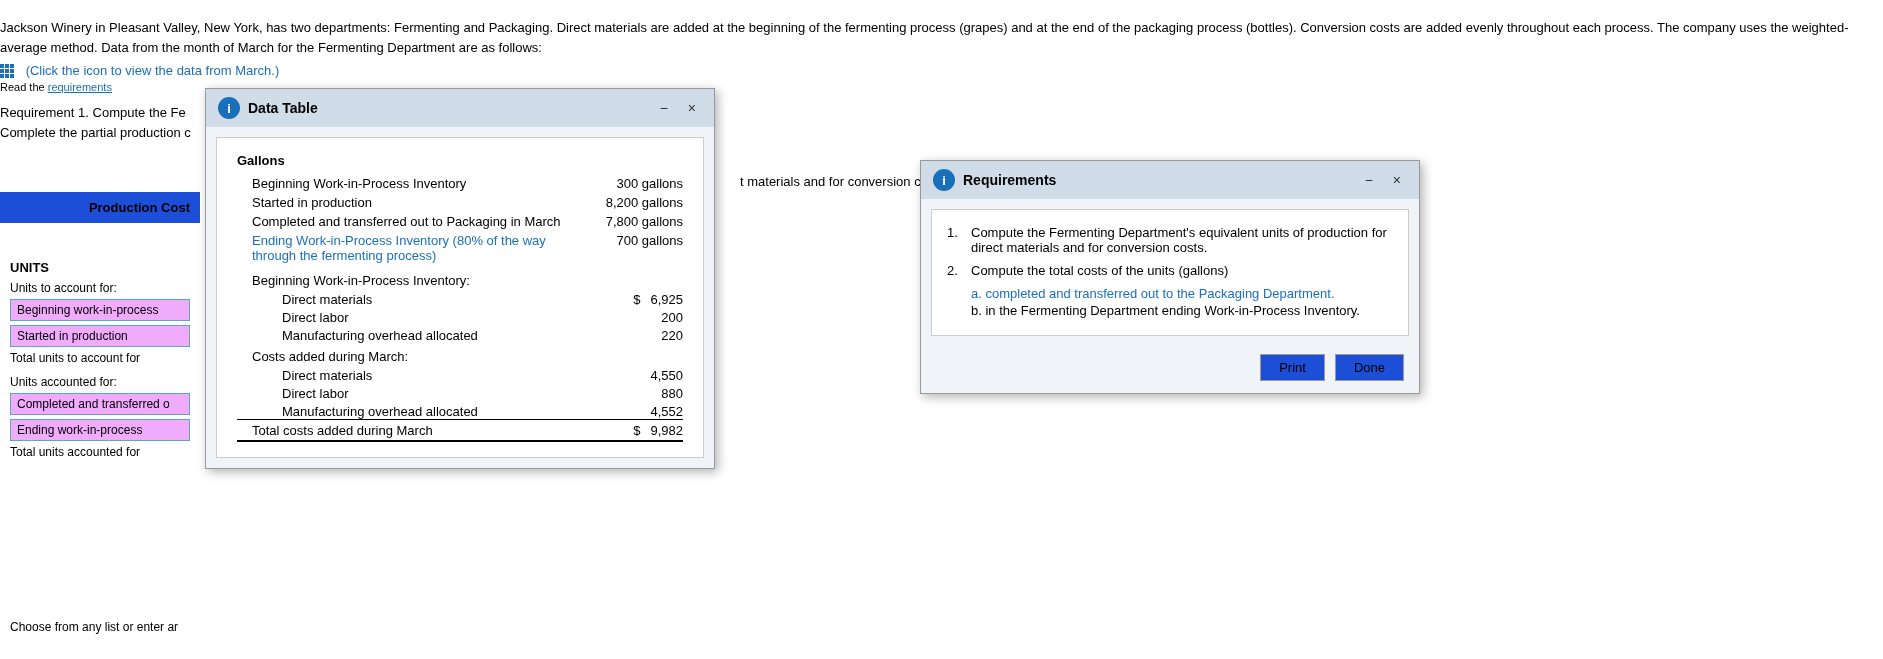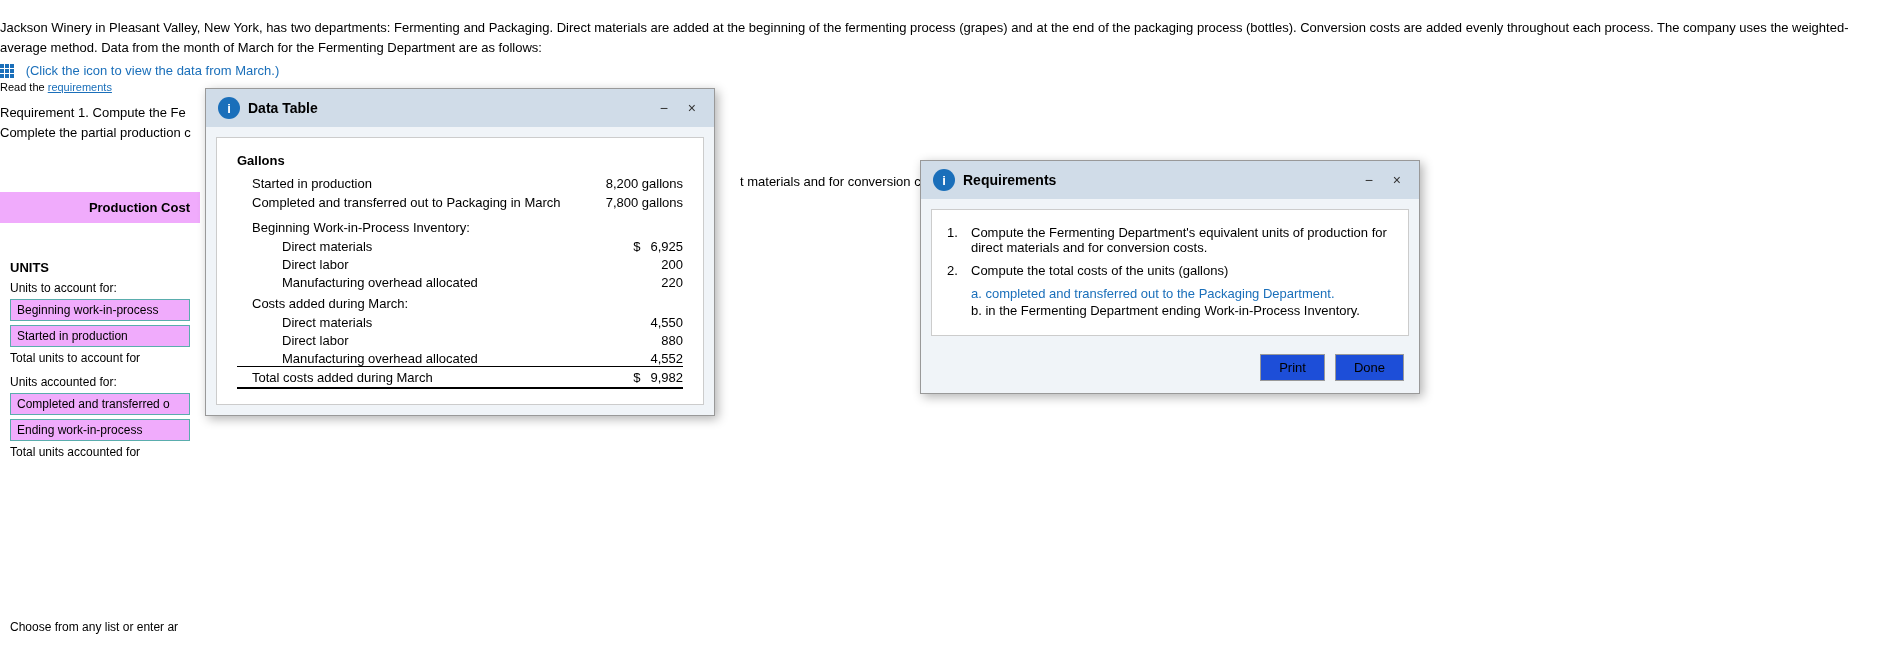--- a/index.html
+++ b/index.html
@@ -58,21 +58,21 @@
     }
 
     .bg-page .materials-label {
       position: absolute;
       top: 166px;
       left: 740px;
       font-size: 13px;
     }
 
     .prod-cost-header {
-      background: #f0abfc;
+      background: #1d4ed8;
       padding: 8px 10px;
       font-weight: bold;
       font-size: 13px;
       text-align: right;
       width: 200px;
     }
 
     .units-section {
       position: absolute;
       top: 260px;
@@ -344,26 +344,34 @@
     <div class="modal-controls">
       <button class="modal-minimize">−</button>
       <button class="modal-close">×</button>
     </div>
   </div>
 
   <div class="modal-body">
     <div class="data-section-title">Gallons</div>
 
     <div class="data-row">
+      <span class="data-row-label">Beginning Work-in-Process Inventory</span>
+      <span class="data-row-value">300 gallons</span>
+    </div>
+    <div class="data-row">
       <span class="data-row-label">Started in production</span>
       <span class="data-row-value">8,200 gallons</span>
     </div>
     <div class="data-row">
       <span class="data-row-label">Completed and transferred out to Packaging in March</span>
       <span class="data-row-value">7,800 gallons</span>
+    </div>
+    <div class="data-row">
+      <span class="data-row-label" style="color:#1a6fba; max-width:300px;">Ending Work-in-Process Inventory (80% of the way through the fermenting process)</span>
+      <span class="data-row-value">700 gallons</span>
     </div>
 
     <div class="costs-section">
       <div class="costs-added-header">Beginning Work-in-Process Inventory:</div>
 
       <div style="display:flex;justify-content:space-between;padding-left:45px;margin-bottom:3px;font-size:13px;">
         <span>Direct materials</span>
         <span style="display:flex;gap:10px;">
           <span>$</span>
           <span>6,925</span>

